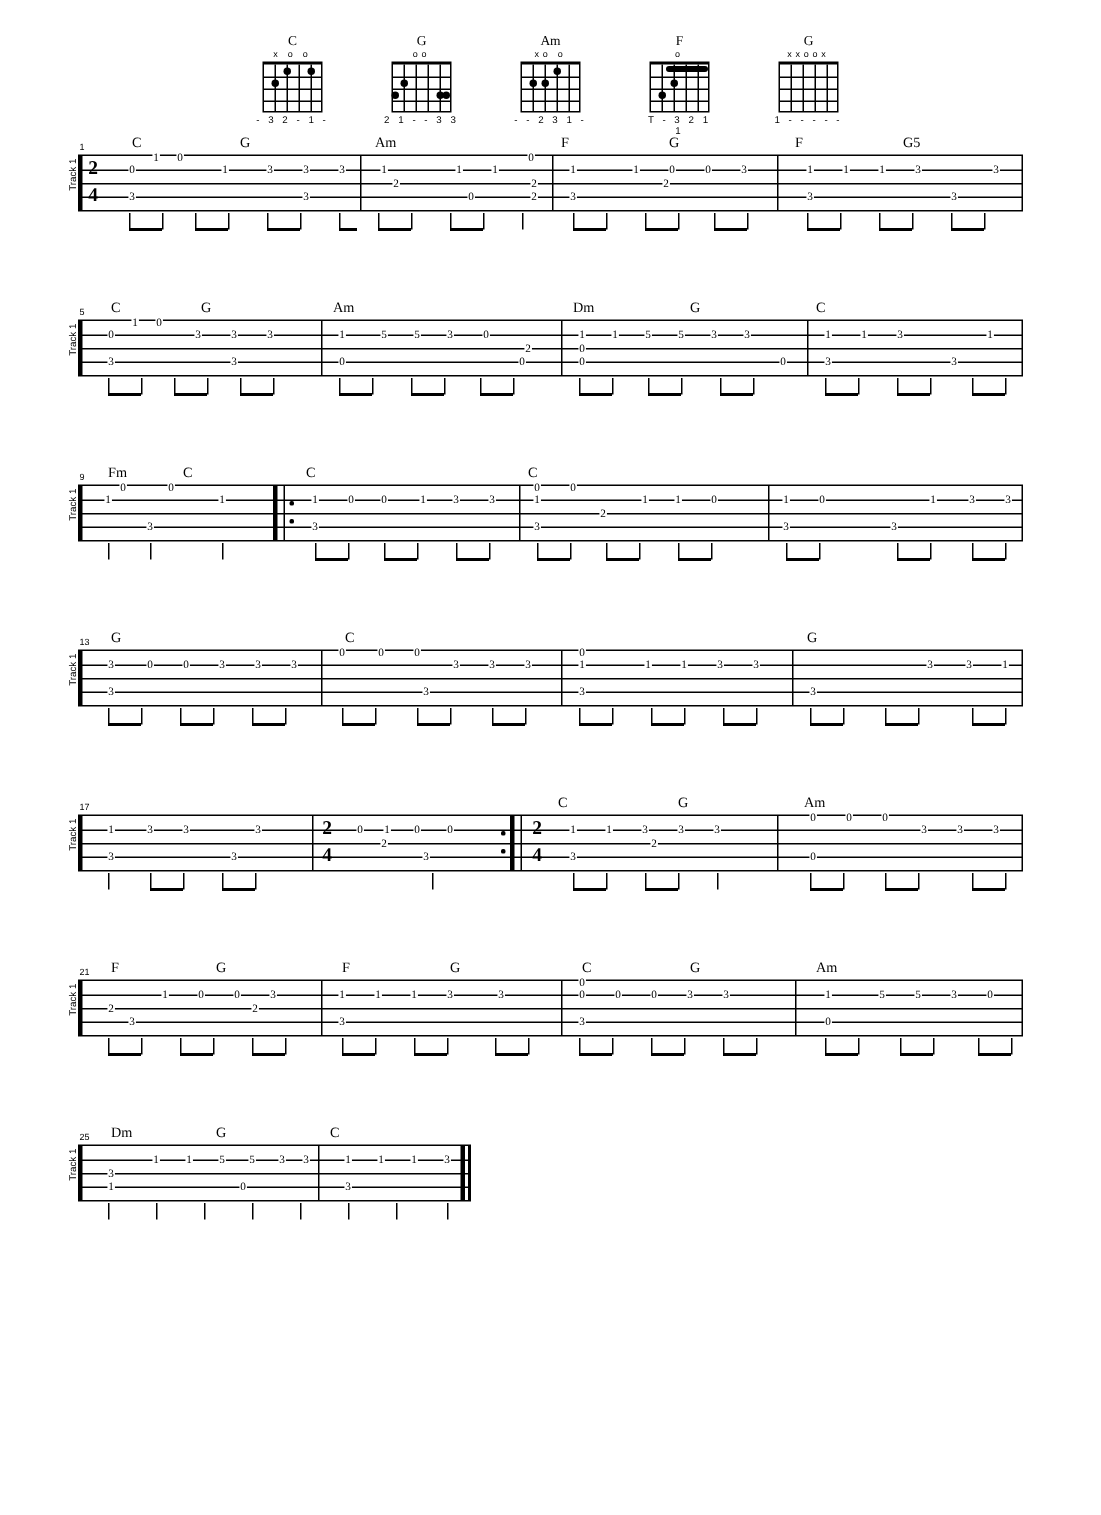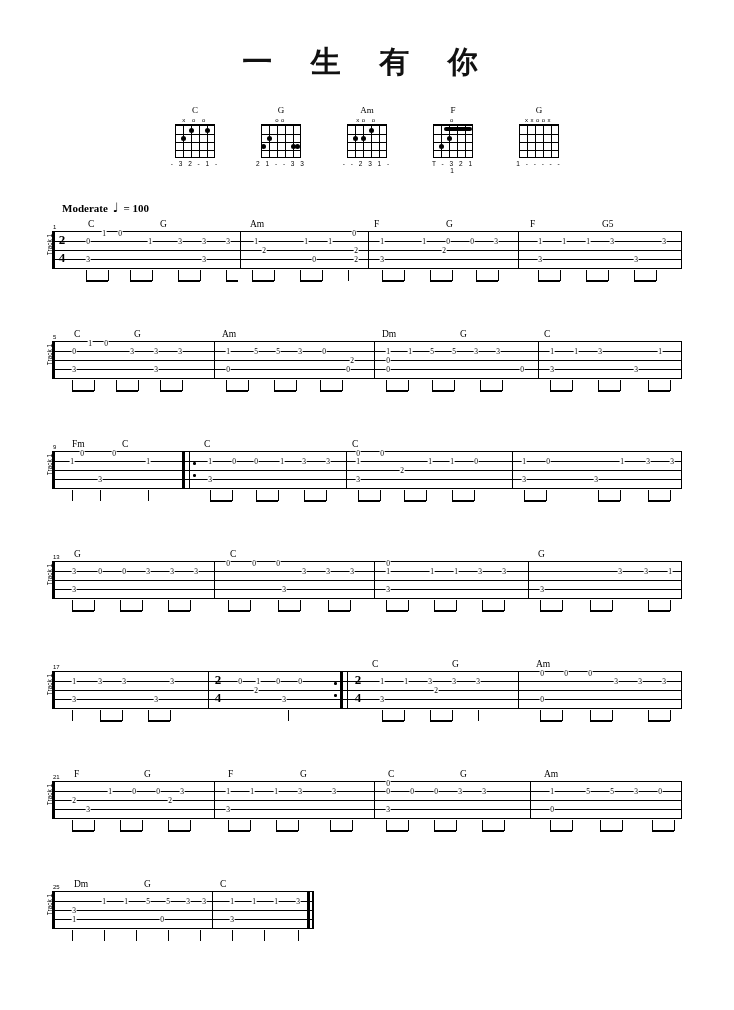--- a/index.html
+++ b/index.html
@@ -215,21 +215,20 @@
     width: 2.5px; height: 2.5px;
     border-radius: 50%;
     background: #000;
   }
 </style>
 </head>
 <body>
 
 <div class="page">
 
-  <div class="title">一 生 有 你</div>
 
   <div class="chords">
 
     <div class="chord">
       <div class="chord-name">C</div>
       <div class="chord-top">x  o   o</div>
       <div class="grid">
         <div class="v" style="left:7px"></div>
           <div class="v" style="left:15px"></div>
         <div class="v" style="left:23px"></div>
@@ -308,25 +307,20 @@
         <div class="v" style="left:23px"></div>
           <div class="v" style="left:31px"></div>
         <div class="h" style="top:8px"></div>
           <div class="h" style="top:16px"></div>
         <div class="h" style="top:24px"></div>
       </div>
       <div class="chord-bottom">1 - - - - -</div>
     </div>
   </div>
 
-  <div class="tempo">
-    <span>Moderate</span>
-    <span class="note">♩</span>
-    <span>= 100</span>
-  </div>
 
   <div class="system" style="height:92px">
     <div class="sys-chords">
       <span style="left:36px">C</span>
       <span style="left:108px">G</span>
       <span style="left:198px">Am</span>
       <span style="left:322px">F</span>
       <span style="left:394px">G</span>
       <span style="left:478px">F</span>
       <span style="left:550px">G5</span>

